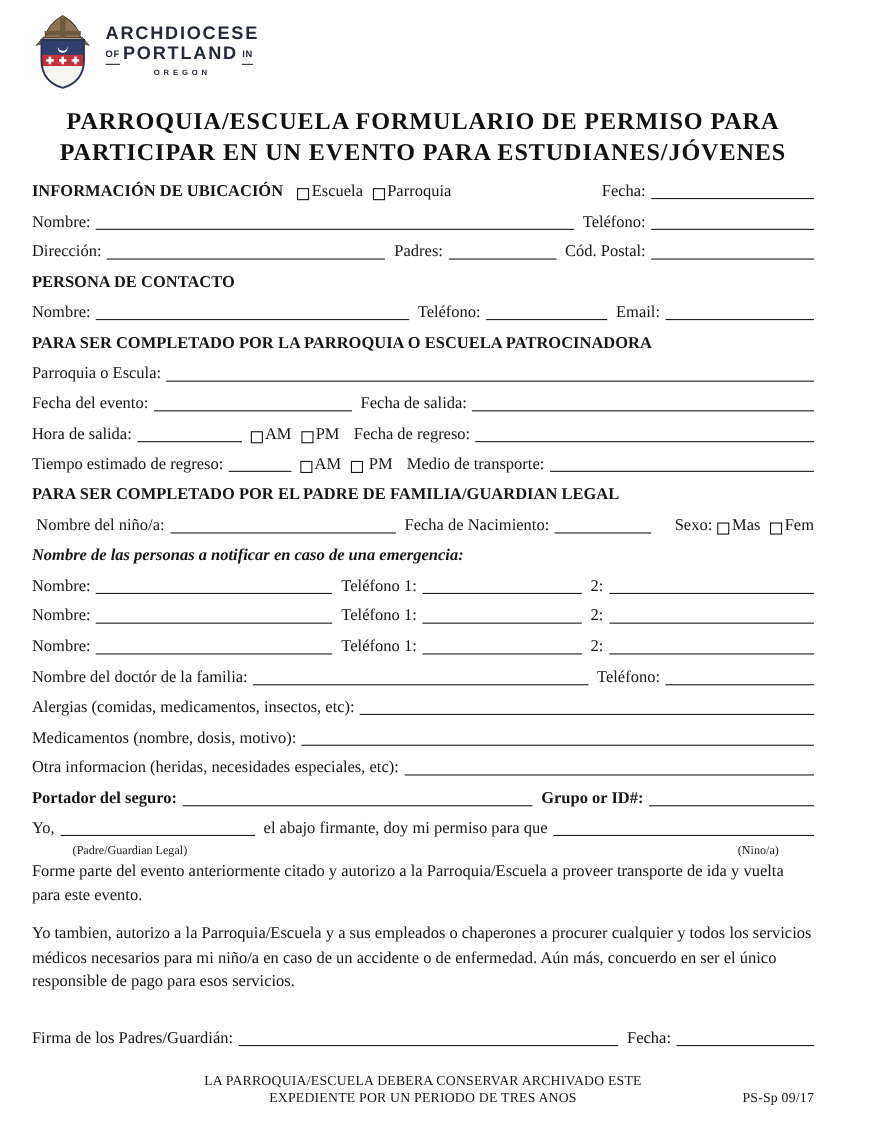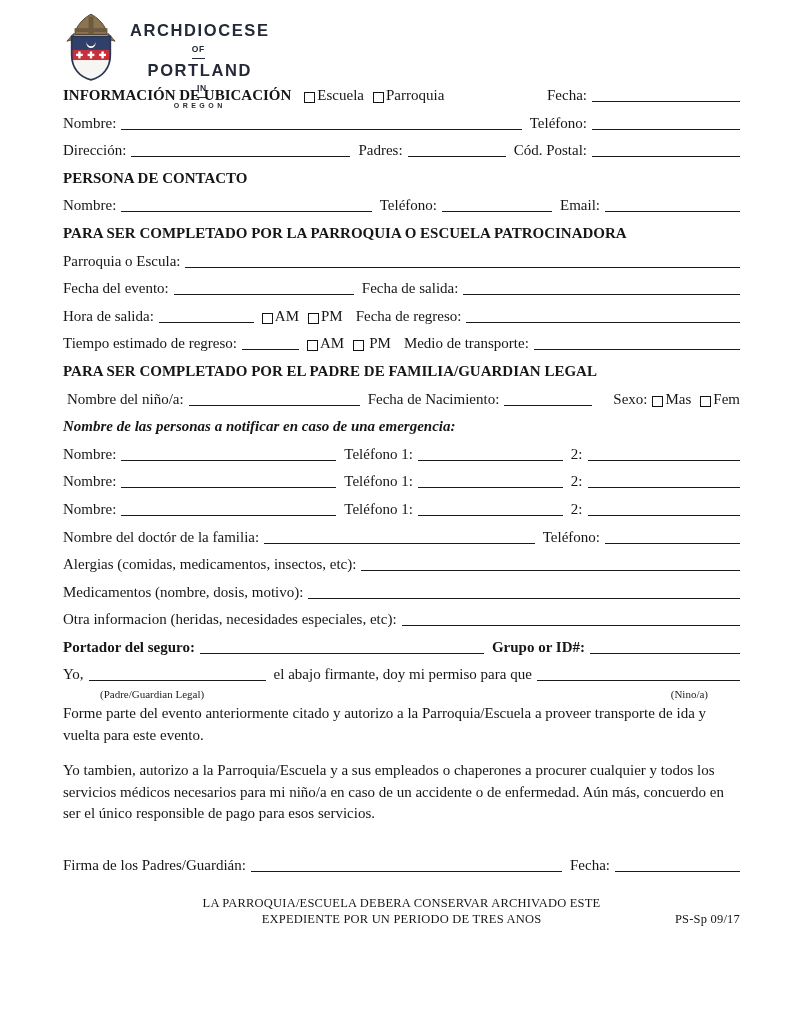--- a/index.html
+++ b/index.html
@@ -4,28 +4,28 @@
 <style>
   * { margin:0; padding:0; box-sizing:border-box; }
   html,body { background:#ffffff; }
   .page {
     position:relative;
     width:791px; height:1024px;
     margin:0 auto;
     background:#ffffff;
     color:#161616;
     font-family:"Liberation Serif", serif;
-    padding:12px 51px 0 63px;
+    padding:12px 51px 0 29px;
     overflow:hidden;
   }
   
   .logo { display:flex; align-items:flex-start; gap:11px; height:74px; }
   .logo-text { font-family:"Liberation Sans", sans-serif; color:#232936; padding-top:9px; }
   .lt1 { font-size:16.5px; font-weight:bold; letter-spacing:1.6px; line-height:18px; }
-  .lt2 { display:flex; align-items:center; line-height:18px; margin-top:1px;flex-direction:column; }
+  .lt2 { display:flex; align-items:flex-start; line-height:18px; margin-top:1px; }
   .ofin { font-size:8.5px; font-weight:bold; border-bottom:1.5px solid #232936; margin:0 3px 2px 0; letter-spacing:0.5px; }
   .ofin.in { margin:0 0 2px 4px; }
   .lt2main { font-size:16.5px; font-weight:bold; letter-spacing:1.6px; }
   .lt3 { font-size:7px; font-weight:bold; letter-spacing:3.5px; text-align:center; margin-top:2px; }
   
   .title { text-align:center; font-weight:bold; font-size:22px; line-height:28px; letter-spacing:0.8px; margin:10px 0 13px 0; color:#111; }
   
   .row { display:flex; align-items:flex-end; font-size:15px; line-height:19px; margin-bottom:8.6px; white-space:nowrap;justify-content:space-between; }
   .lbl { white-space:nowrap; }
   .b { font-weight:bold; }
@@ -86,20 +86,24 @@
       <div class="lt1">ARCHDIOCESE</div>
       <div class="lt2">
         <span class="ofin">OF</span>
         <span class="lt2main">PORTLAND</span>
         <span class="ofin in">IN</span>
       </div>
       <div class="lt3">OREGON</div>
     </div>
   </header>
 
+  <h1 class="title">
+    <div>PARROQUIA/ESCUELA FORMULARIO DE PERMISO PARA</div>
+    <div>PARTICIPAR EN UN EVENTO PARA ESTUDIANES/JÓVENES</div>
+  </h1>
 
   <div class="row">
     <span class="lbl b">INFORMACIÓN DE UBICACIÓN</span>
     <span class="cb gapL"></span>
     <span class="lbl">Escuela</span>
     <span class="cb cbgap"></span>
     <span class="lbl">Parroquia</span>
     <span class="lbl pushR">Fecha:</span>
     <span class="blank w148"></span>
   </div>

